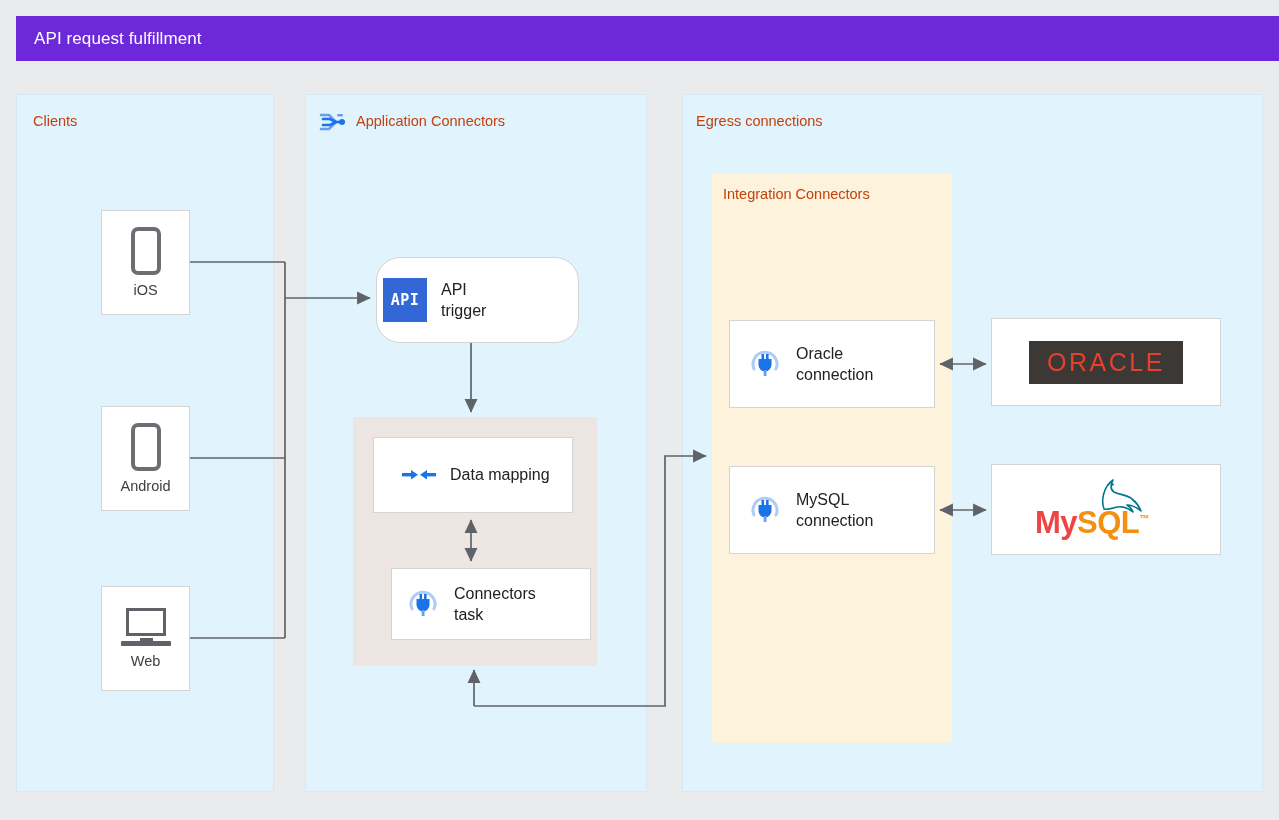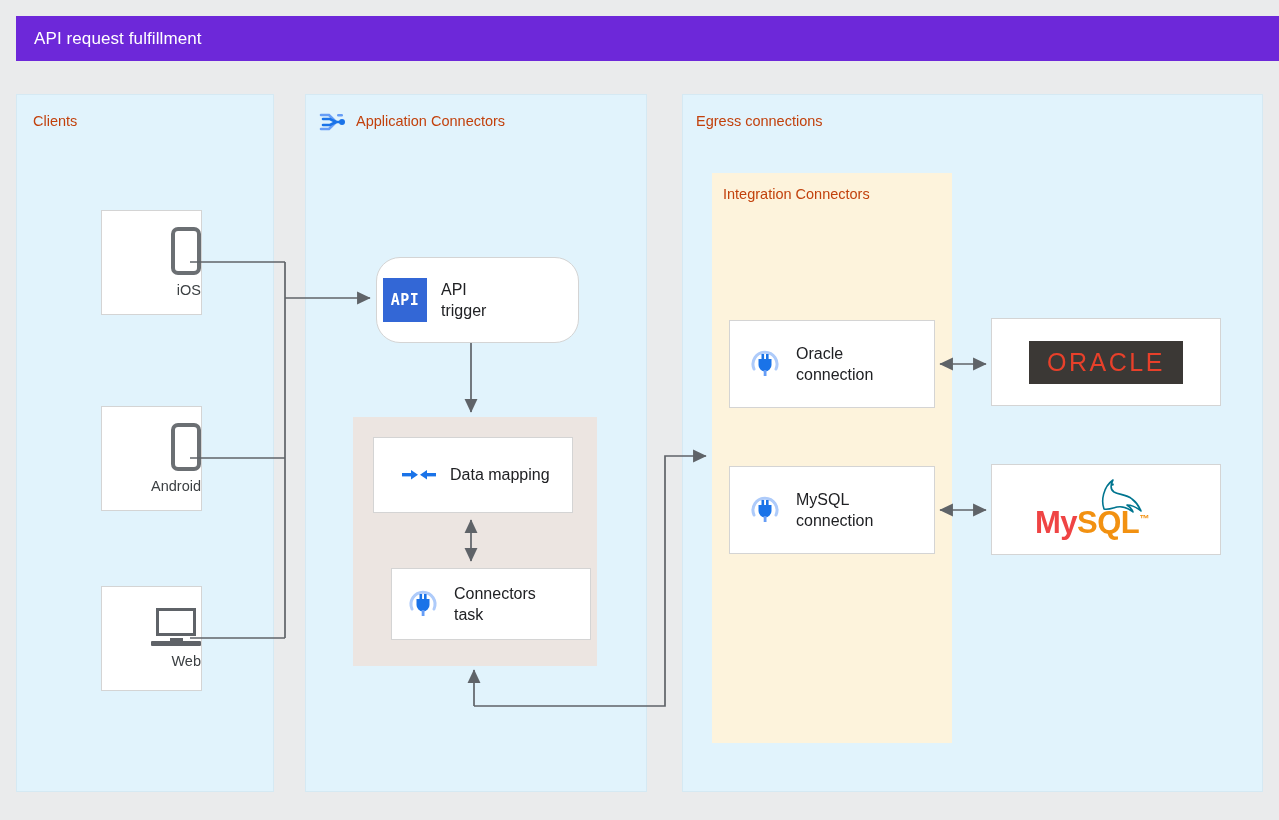--- a/index.html
+++ b/index.html
@@ -70,23 +70,23 @@
     box-sizing: border-box;
   }
   .card-label {
     font-size: 16px;
     color: #202124;
     line-height: 1.33;
     white-space: pre-line;
   }
   
   .client-card {
-    width: 101px; height: 105px;
+    width: 89px; height: 105px;
     display: flex; flex-direction: column;
-    align-items: flex-end; justify-content: center;
+    align-items: center; justify-content: center;
   }
   .client-card .client-name {
     font-size: 14.5px; color: #3c4043; margin-top: 7px;
   }
   #card-ios     { left: 101px; top: 210px; }
   #card-android { left: 101px; top: 406px; }
   #card-web     { left: 101px; top: 586px; }
 
   
   .icon-phone {

